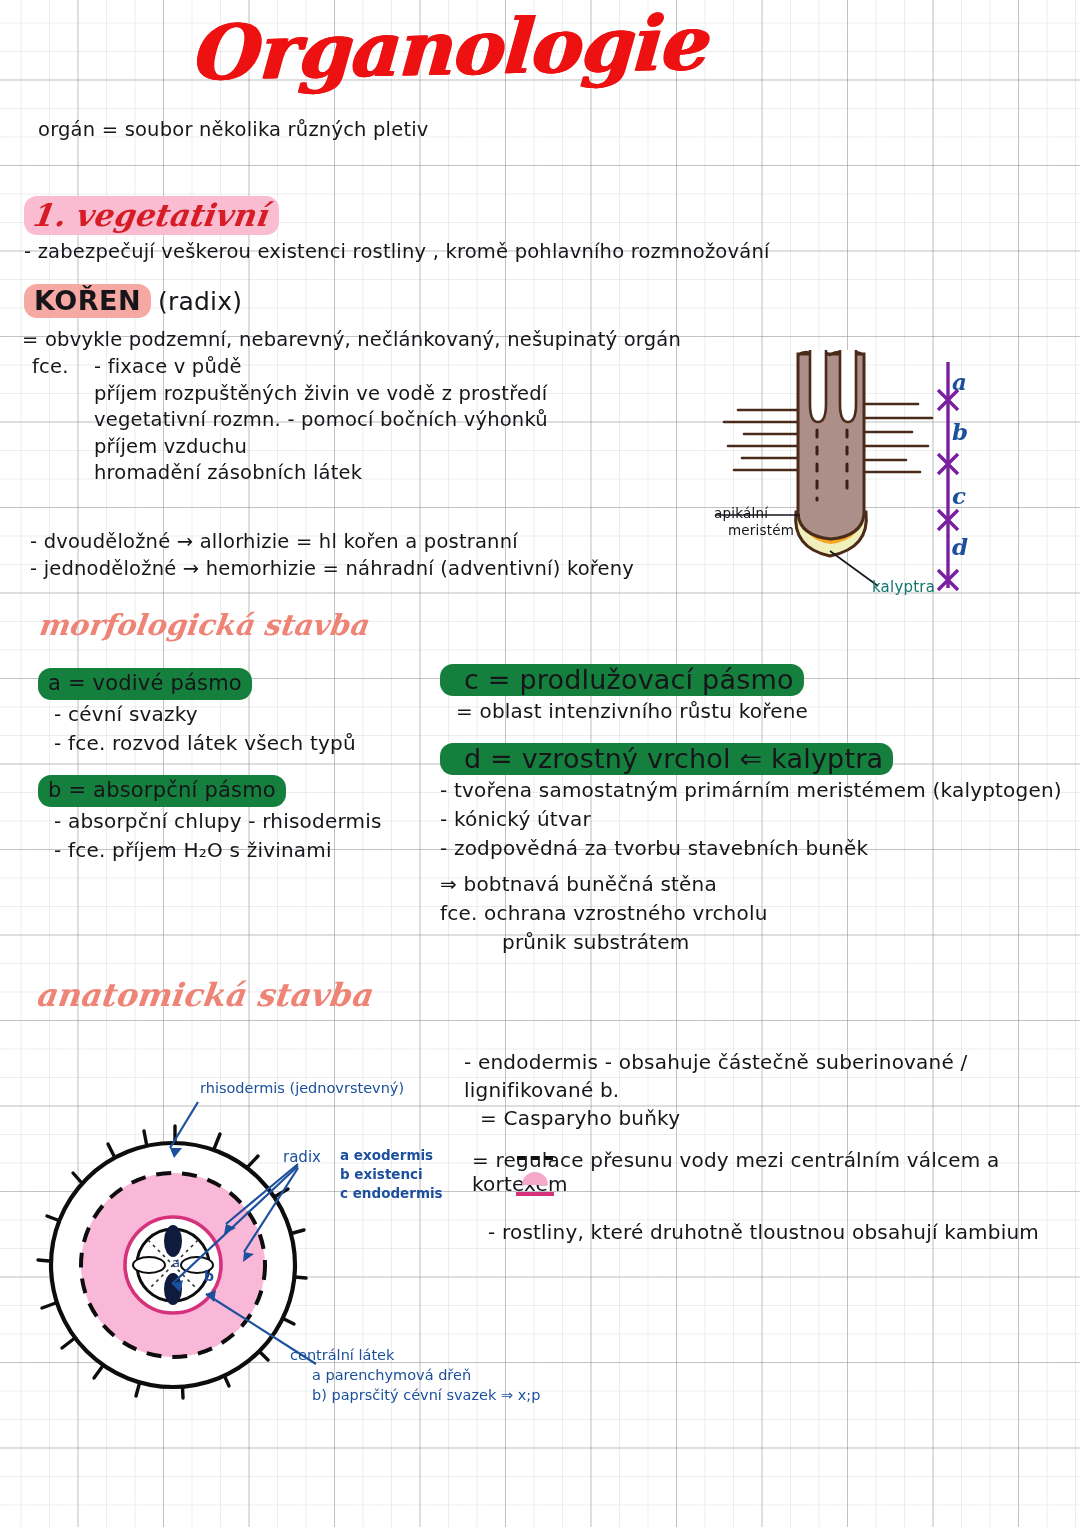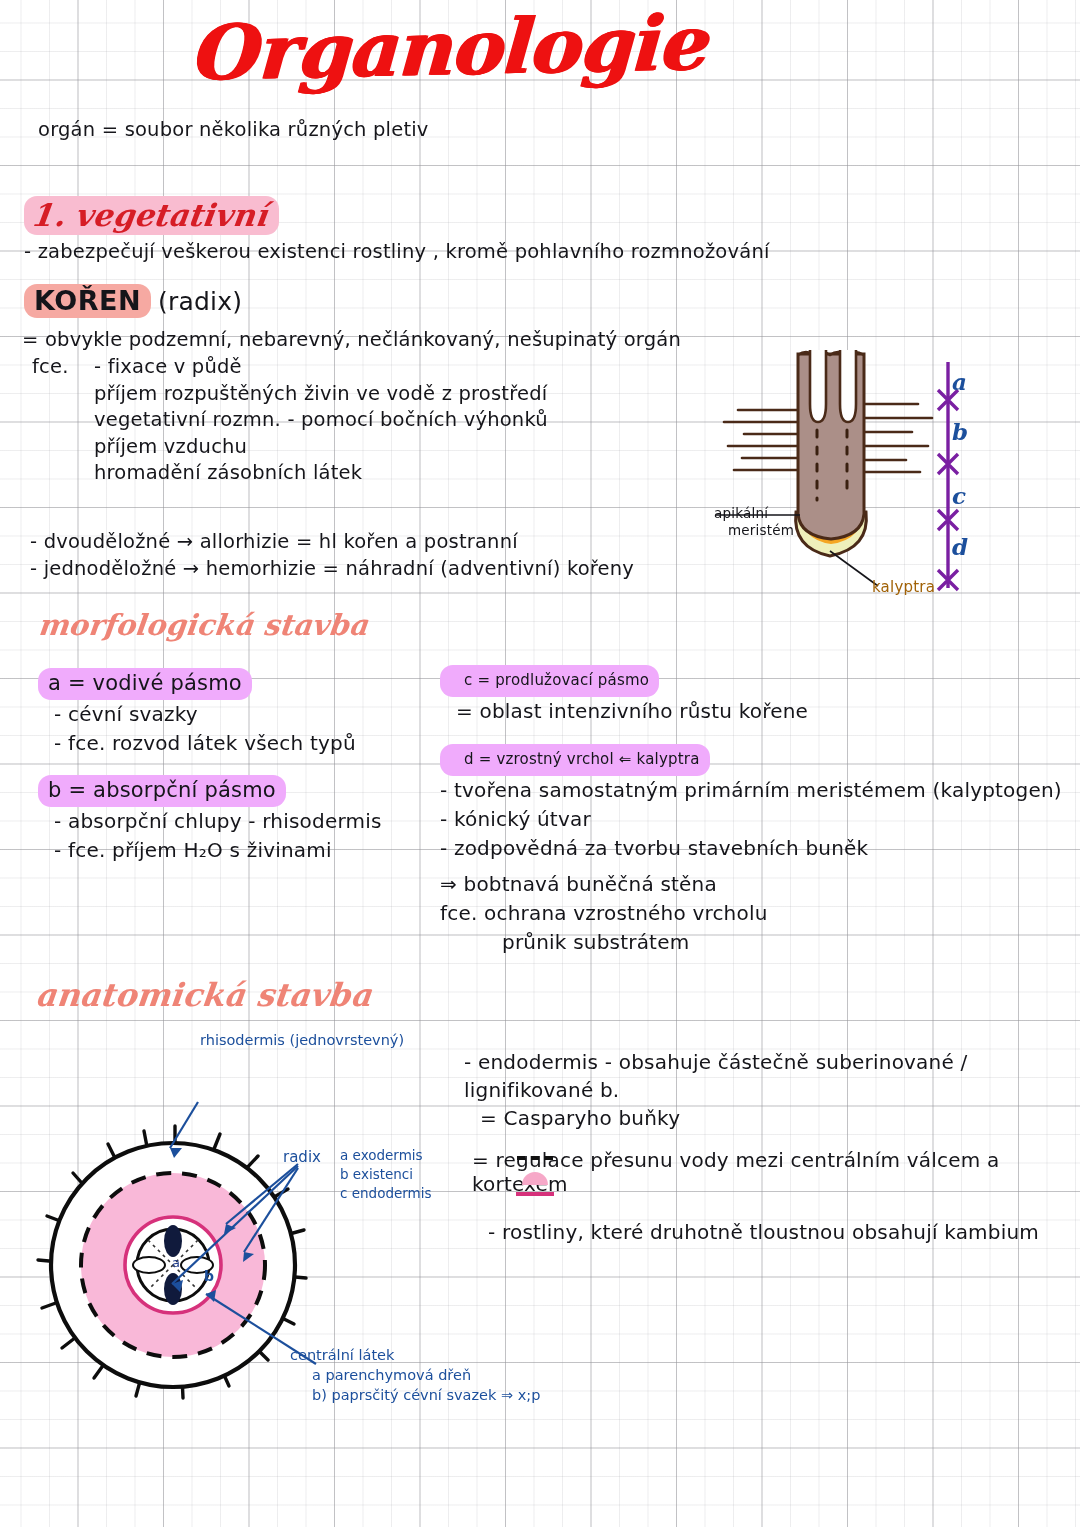--- a/index.html
+++ b/index.html
@@ -36,21 +36,21 @@
   }
 
   #subtitle{left:38px;top:118px;font-size:19.5px;color:#16161b;}
 
   
   .hl{
     display:inline-block;padding:1px 10px 2px 10px;border-radius:13px;
   }
   .hl-pink{background:#f9bcd0;}
   .hl-salmon{background:#f6a9a2;}
-  .hl-red{background:#f0abfc;}
+  .hl-red{background:#15803d;}
 
   #veg{left:24px;top:196px;}
   #veg .txt{
     font-family:"DejaVu Serif", serif;font-style:italic;font-weight:bold;
     font-size:31px;color:#d61d26;letter-spacing:0px;
     transform:skewX(-10deg);display:inline-block;
   }
   #vegline{left:24px;top:240px;font-size:19.5px;}
 
   #koren{left:24px;top:284px;}
@@ -67,51 +67,51 @@
     font-family:"DejaVu Serif", serif;font-style:italic;font-weight:bold;
     color:#ef8476;letter-spacing:0px;transform:skewX(-9deg);
   }
   #morfo{left:40px;top:608px;font-size:29px;}
   #anato{left:38px;top:976px;font-size:32px;}
 
   
   #colA{left:38px;top:668px;font-size:20px;line-height:29px;}
   #colA .lab{font-size:21px;}
   #colB{left:440px;top:664px;font-size:20px;line-height:29px;}
-  #colB .lab{font-size:15px;padding-left:24px;}
+  #colB .lab{font-size:27px;padding-left:24px;}
   .sub{margin-left:16px;display:block;}
   .sub2{margin-left:34px;display:block;}
   .gap{height:17px;}
 
   
   #anTxt1{left:432px;top:1048px;font-size:20px;line-height:28px;margin-left:32px;}
   #anTxt2{left:472px;top:1148px;font-size:20px;}
   #anTxt3{left:488px;top:1220px;font-size:20px;text-align:center;}
 
   
   .blue{color:#1c4f9c;font-family:"DejaVu Sans", sans-serif;}
-  #lblRhiso{left:200px;top:1032px;font-size:14.5px;}
+  #lblRhiso{left:200px;top:1080px;font-size:14.5px;}
   #lblCortex{left:283px;top:1148px;font-size:15px;}
-  #legend{left:340px;top:1146px;font-size:13.5px;line-height:19px;}
+  #legend{left:340px;top:1146px;font-size:13.5px;line-height:19px;font-weight:bold;}
   #lblCentral{left:290px;top:1345px;font-size:14.5px;line-height:20px;}
   #lblCentral .ind{margin-left:22px;display:block;}
   #lblA{left:172px;top:1255px;font-size:13px;color:#24408f;}
   #lblB{left:204px;top:1268px;font-size:14px;color:#1c4f9c;font-weight:bold;}
 
   
   .sw-dash{position:absolute;left:517px;top:1156px;width:36px;height:0;
     border-top:4px dashed #111;}
   .sw-pink{position:absolute;left:522px;top:1172px;width:26px;height:13px;
     background:#f6a8c8;border-radius:13px 13px 0 0;}
   .sw-mag{position:absolute;left:516px;top:1192px;width:38px;height:0;
     border-top:4px solid #d6317b;}
 
   
   #lblApikal{left:714px;top:505px;font-size:13.5px;line-height:17px;color:#15151a;}
-  #lblKalyptra{left:872px;top:578px;font-size:15px;color:#a16207;}
+  #lblKalyptra{left:872px;top:578px;font-size:15px;color:#0f766e;}
   .zone{position:absolute;color:#1c4f9c;font-size:23px;font-family:"DejaVu Serif",serif;font-style:italic;font-weight:bold;}
 
   svg{position:absolute;overflow:visible;}
 </style>
 </head>
 <body>
 
 <div class="abs hand" id="title">Organologie</div>
 <div class="abs hand" id="subtitle">orgán = soubor několika různých pletiv</div>
 

